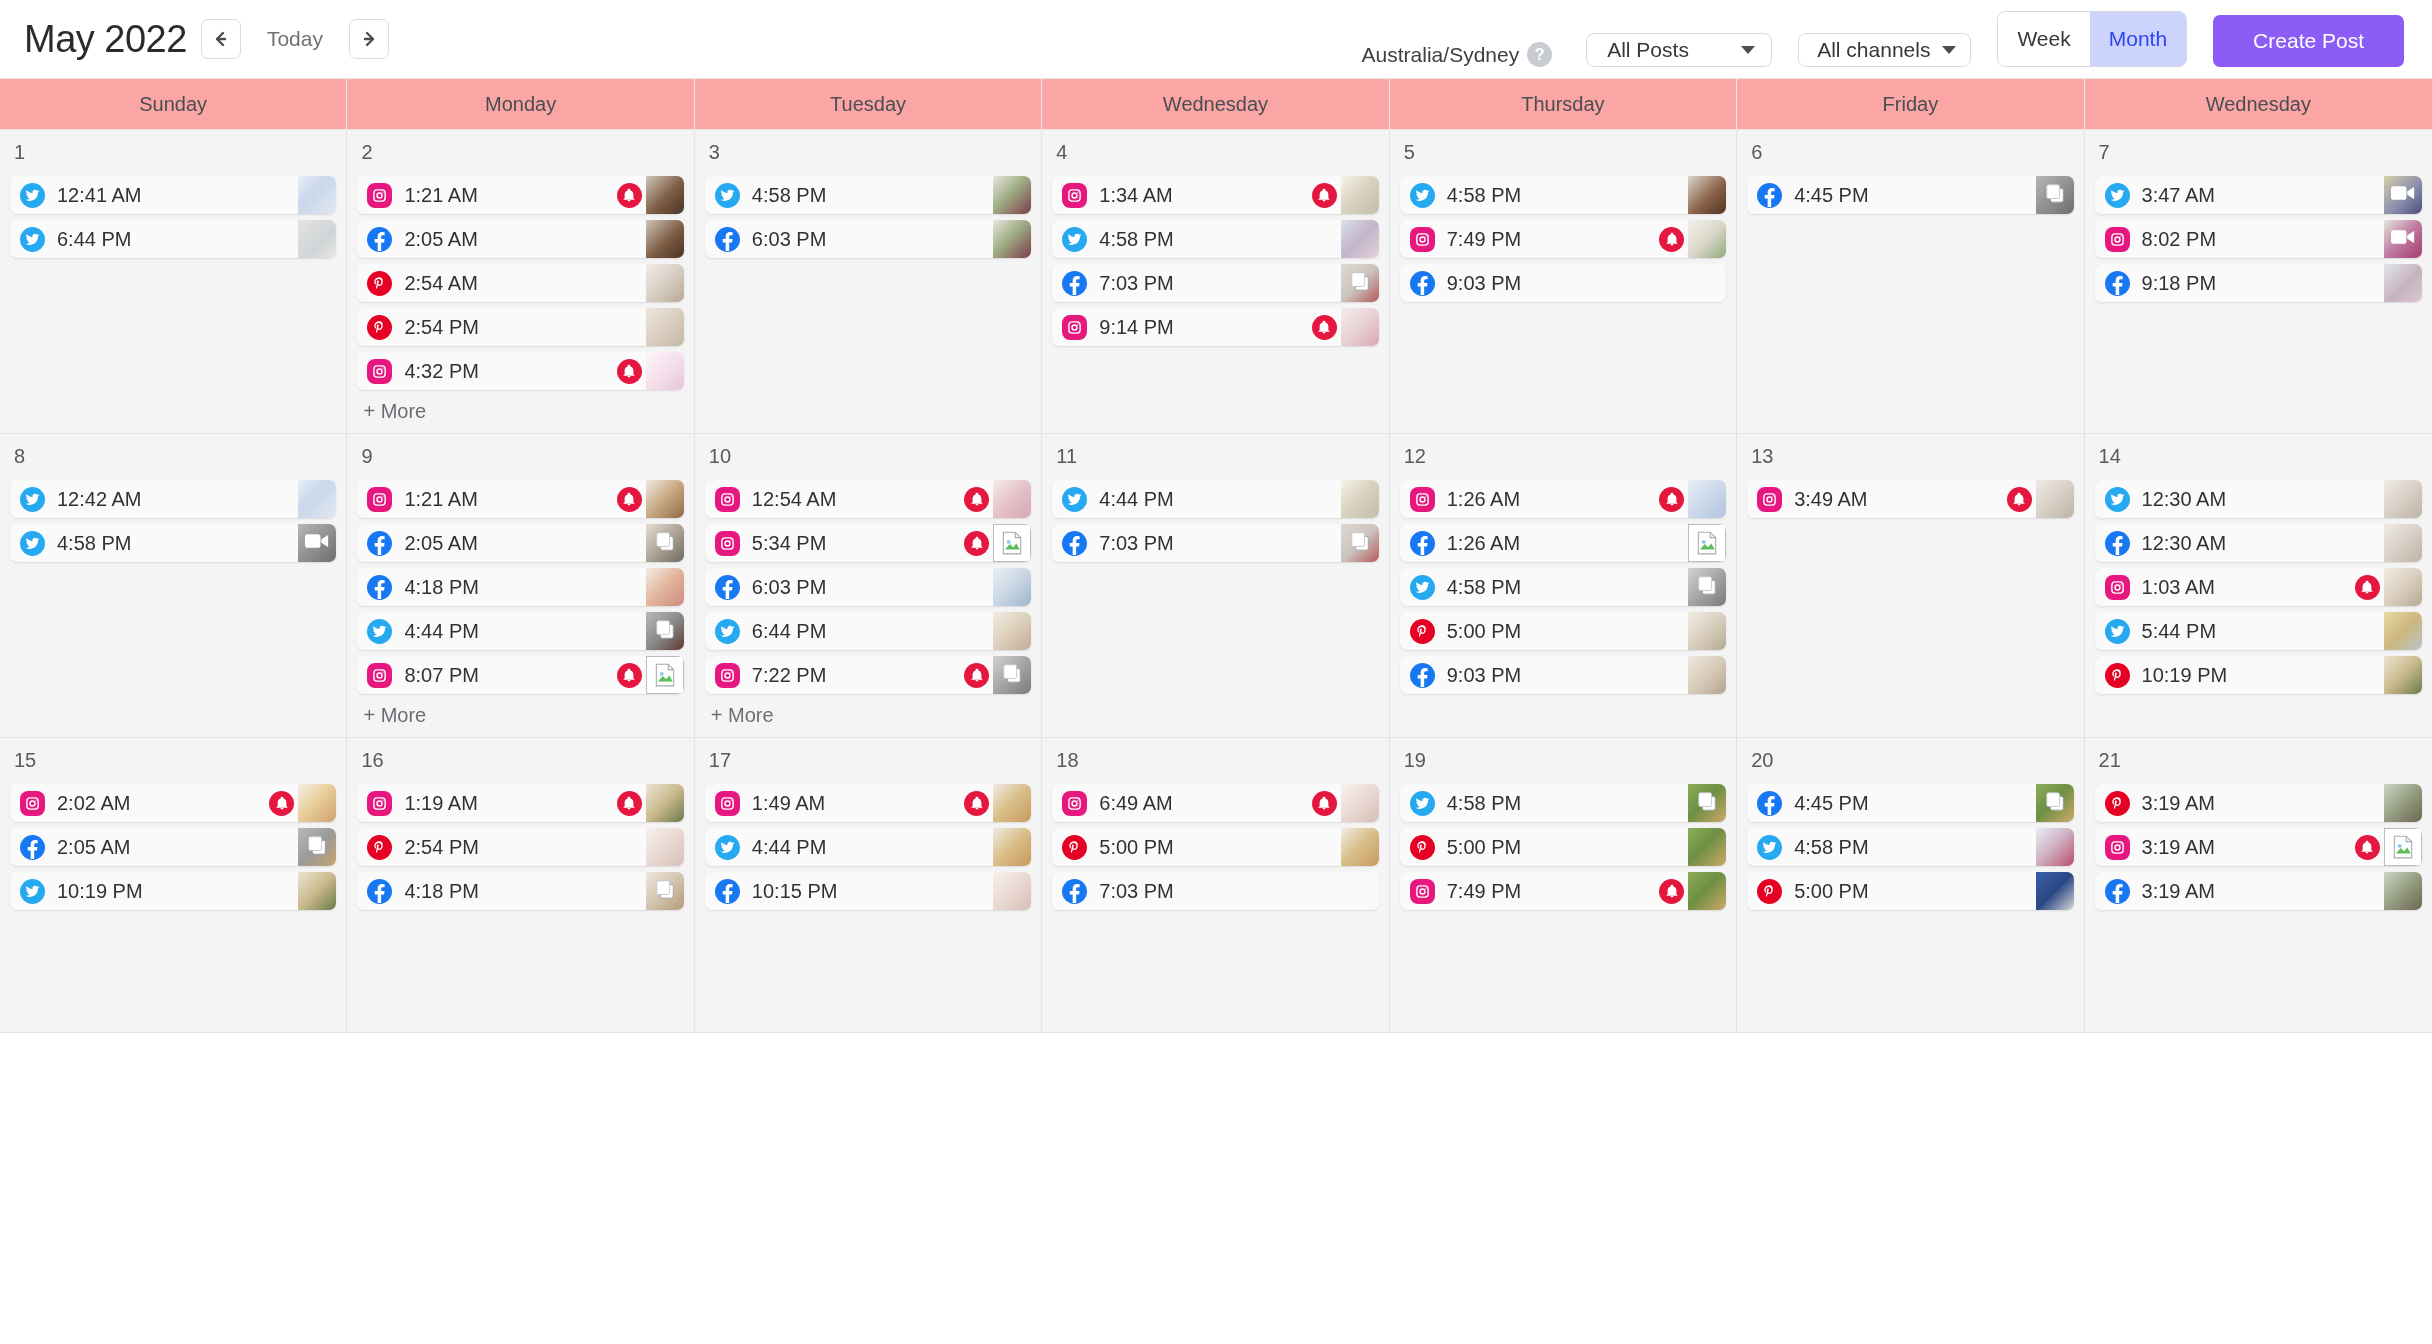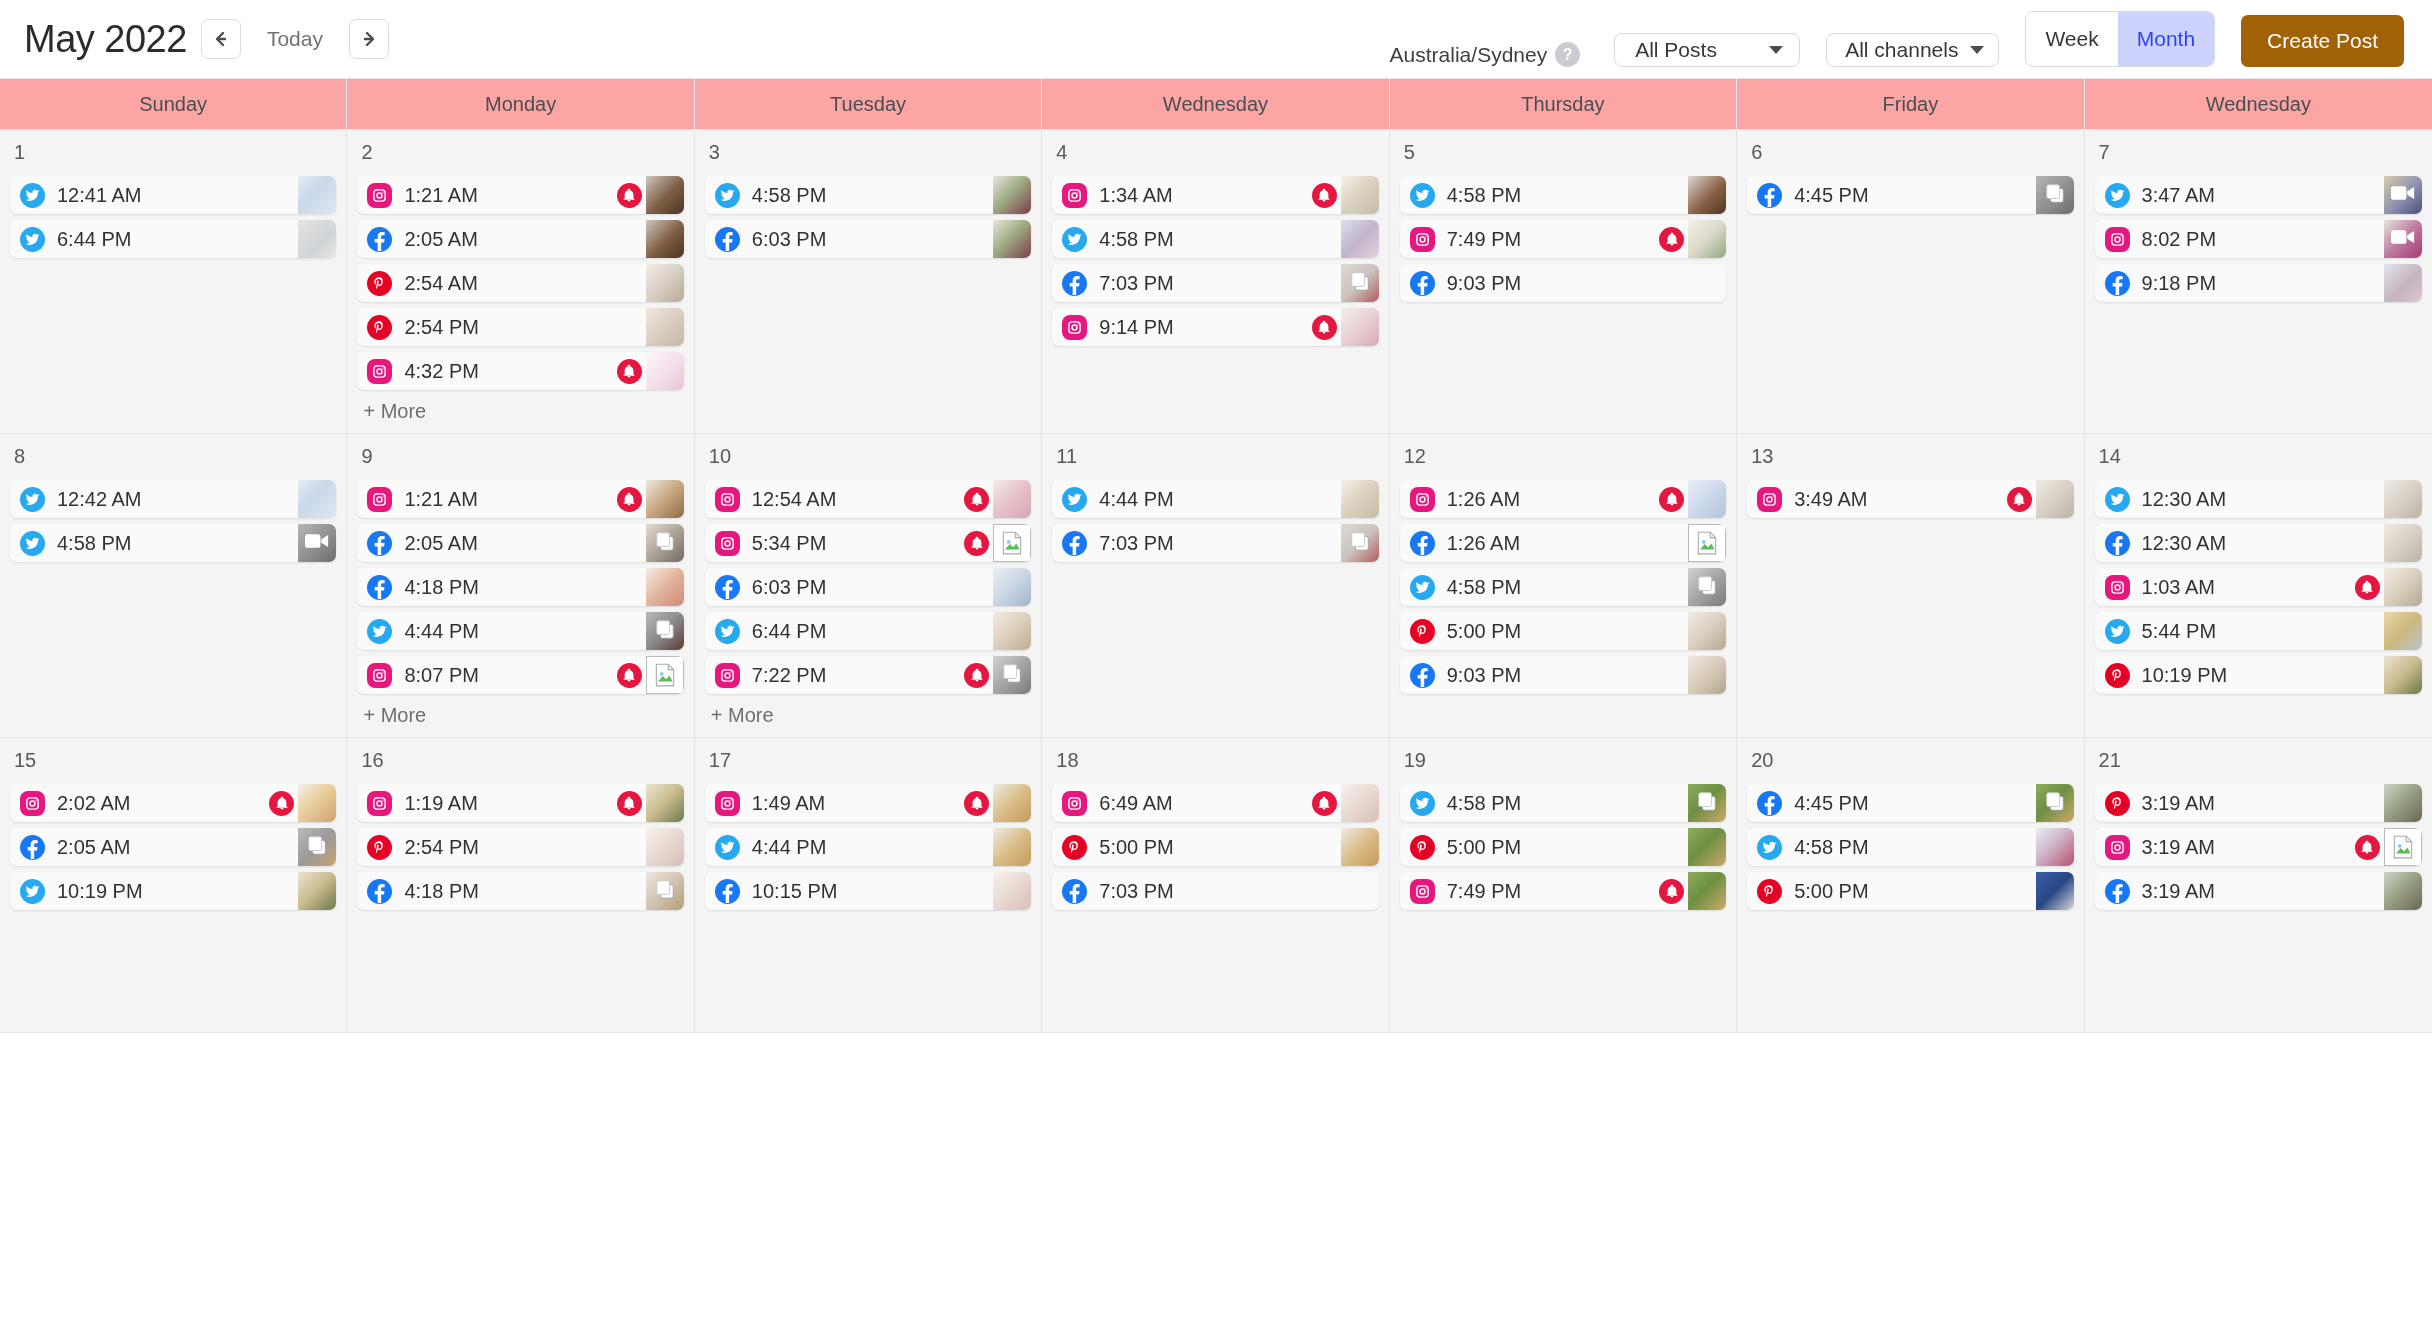--- a/index.html
+++ b/index.html
@@ -104,26 +104,26 @@
     cursor: pointer;
     white-space: nowrap;
   }
   .toggle-item.active {
     background: #ccd4fd;
     color: #2f44f5;
   }
 
   .create-btn {
     height: 52px;
-    background: #a16207;
+    background: #8b5cf6;
     color: #ffffff;
     font-size: 21px;
     border: none;
     border-radius: 7px;
-    padding: 0 26px;
+    padding: 0 40px;
     cursor: pointer;
     white-space: nowrap;
     font-family: "Liberation Sans", sans-serif;
   }
 
   
   .calendar {
     border-top: 1px solid #e3e5e8;
   }
   .dow-row {

